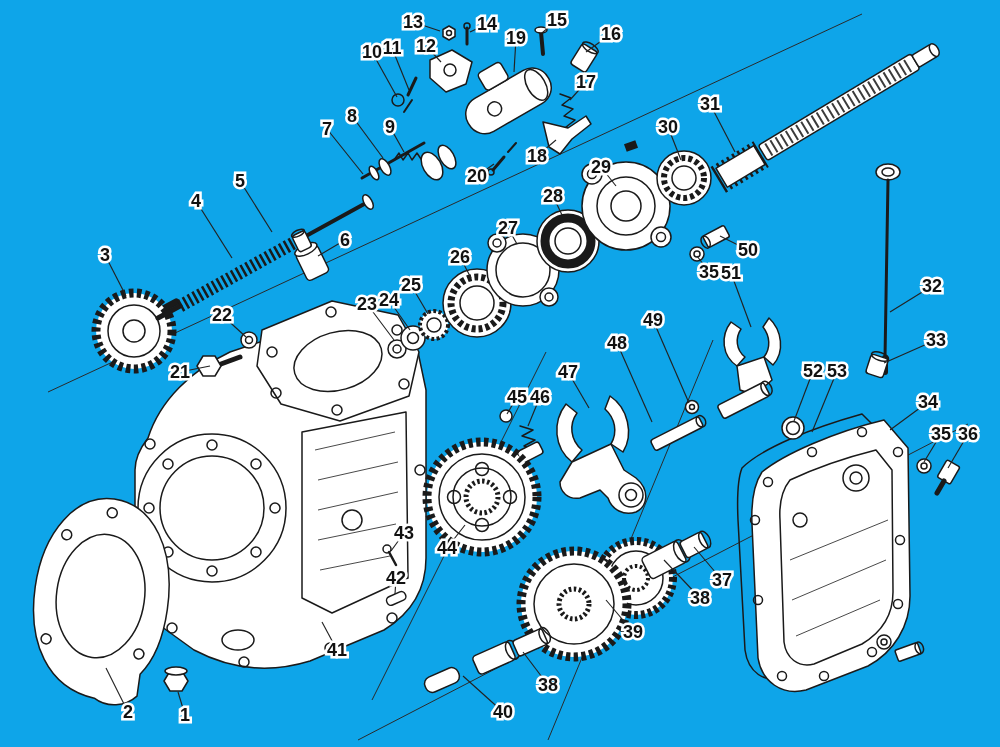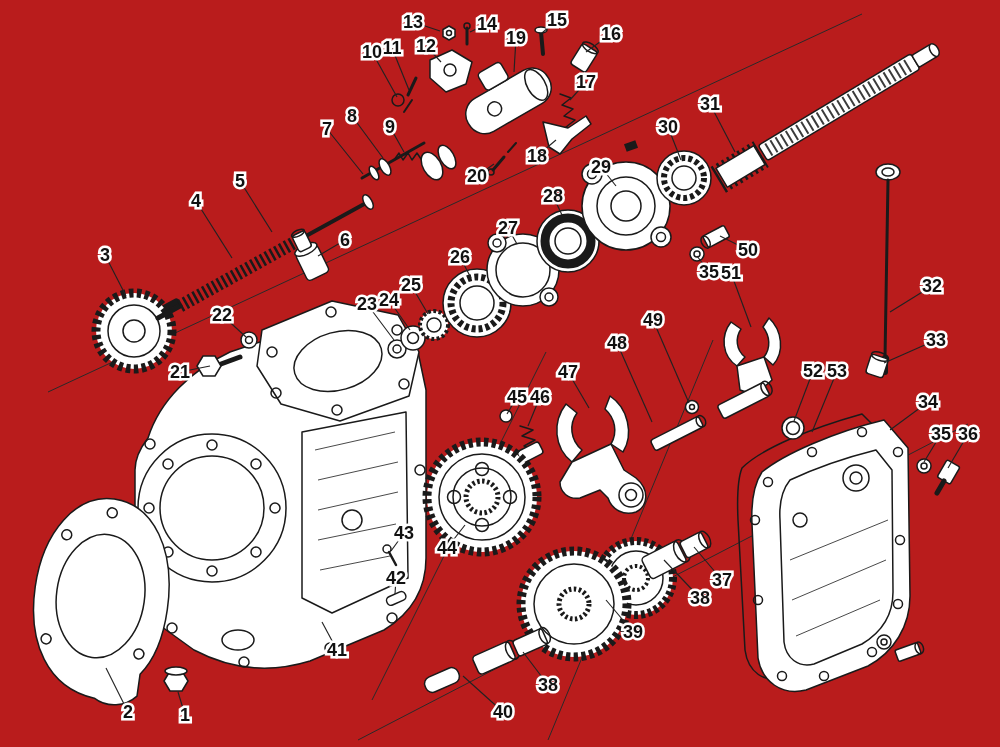--- a/index.html
+++ b/index.html
@@ -1,18 +1,18 @@
 <!DOCTYPE html>
 <html><head>
 <meta charset="utf-8">
 <style>
   html,body { margin:0; padding:0; background:#e8e8e8; }
   .stage {
     position:relative; width:1000px; height:747px;
-    background:#b91c1c; overflow:hidden;
+    background:#0ea5e9; overflow:hidden;
     font-family:"Liberation Sans", sans-serif;
   }
   .stage svg { position:absolute; left:0; top:0; }
   
   .s     { stroke:#1a1a1a; fill:none; stroke-width:1.5; stroke-linecap:round; stroke-linejoin:round; }
   .sw    { stroke:#1a1a1a; fill:#ffffff; stroke-width:1.5; stroke-linecap:round; stroke-linejoin:round; }
   .thinln line { stroke:#2a2a2a; stroke-width:1; }
   .hatch { stroke:#1a1a1a; stroke-width:0.8; fill:none; }
   .dark  { fill:#1a1a1a; stroke:none; }
   .leader { stroke:#222222; stroke-width:1.15; }

